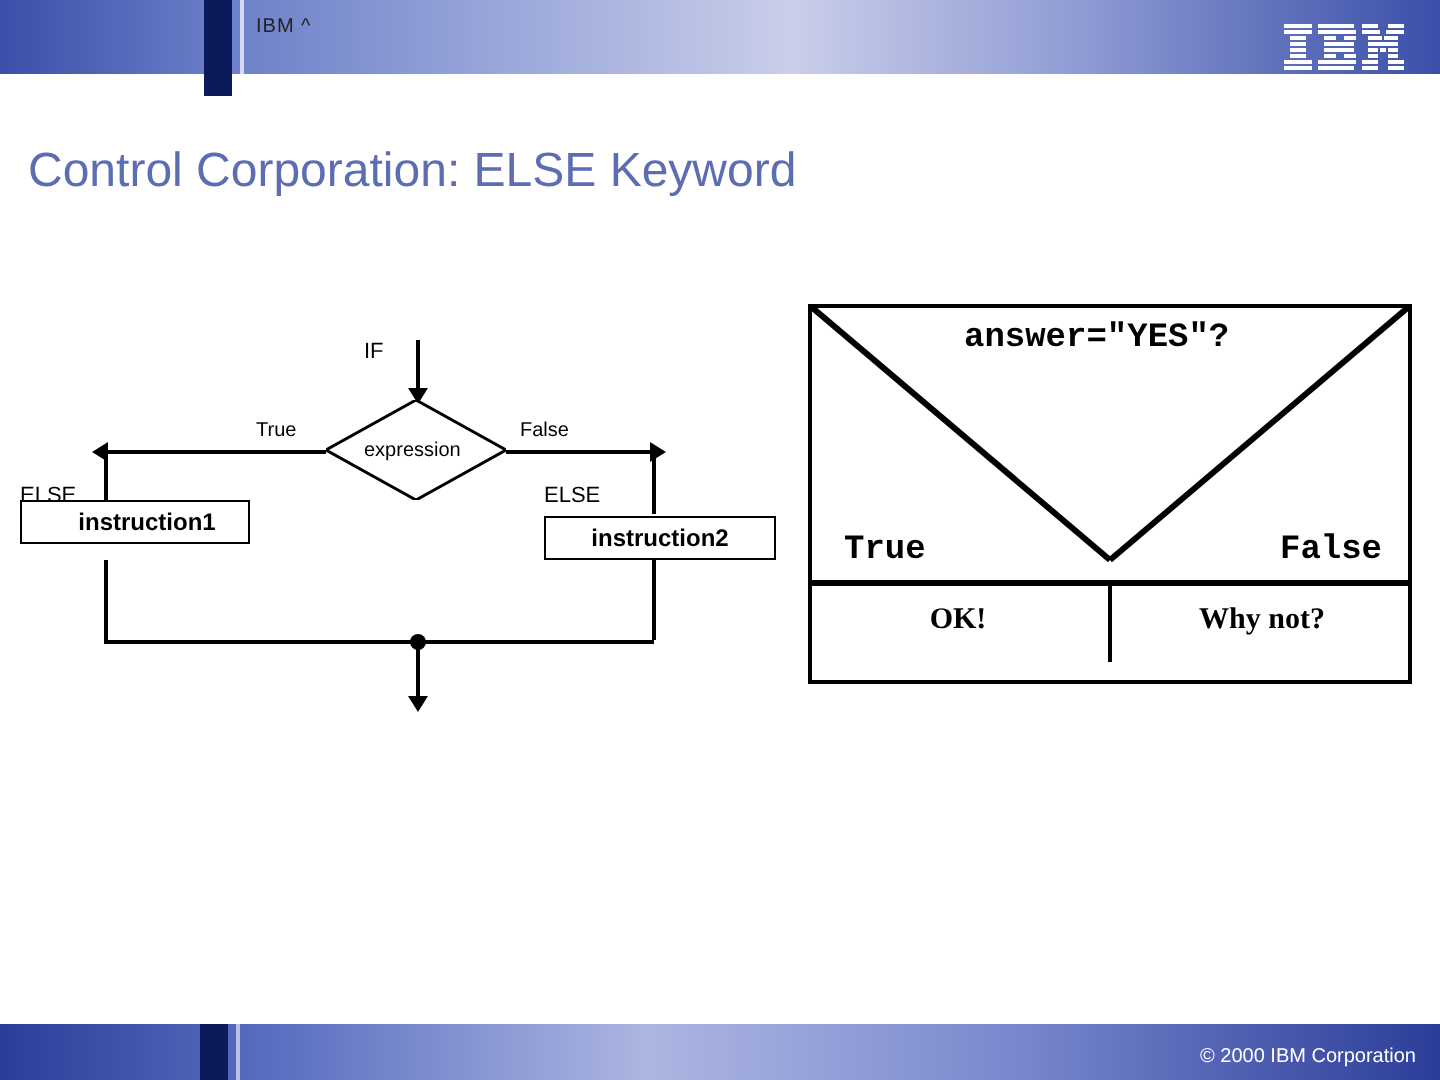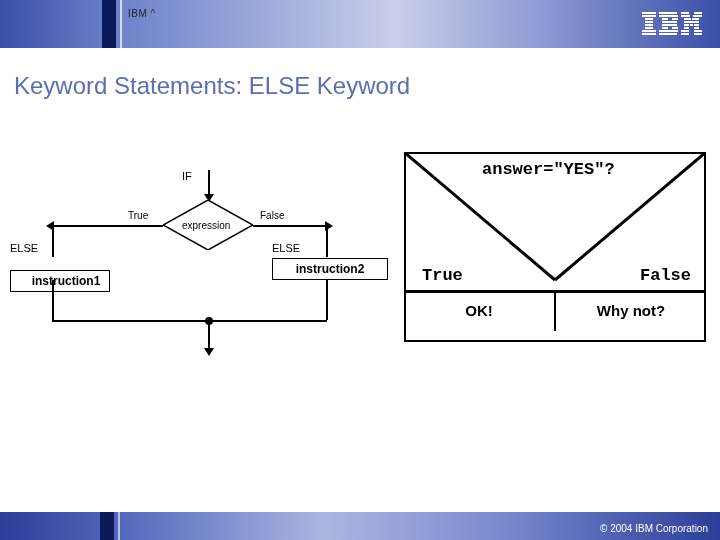--- a/index.html
+++ b/index.html
@@ -1,20 +1,20 @@
 <!DOCTYPE html>
 <html><head>
 <meta charset="utf-8">
 <style>
   * { box-sizing: border-box; margin: 0; padding: 0; }
   html, body { width: 720px; height: 540px; font-family: Arial, Helvetica, sans-serif; background: #fff; overflow: hidden; }
   .slide { width: 720px; height: 540px; position: relative; }
 
   
-  .header { position: relative; width: 100%; height: 48px; background: linear-gradient(to right, #3a4fa8 0%, #6a7ec8 15%, #9aa7da 35%, #c9cee9 55%, #8f9bd4 75%, #3a4fa8 100%); display: flex; align-items: center; }
+  .header { position: relative; width: 100%; height: 37px; background: linear-gradient(to right, #3a4fa8 0%, #6a7ec8 15%, #9aa7da 35%, #c9cee9 55%, #8f9bd4 75%, #3a4fa8 100%); display: flex; align-items: center; }
   .header-strip { position: absolute; left: 120px; top: 0; width: 2px; height: 48px; background: rgba(255,255,255,0.7); }
   .header-strip2 { position: absolute; left: 102px; top: 0; width: 14px; height: 48px; background: #0a1a5a; }
   .header-caret { position: absolute; left: 128px; top: 8px; font-size: 10px; color: #222; letter-spacing: 0.5px; }
   .ibm-logo { position: absolute; right: 18px; top: 12px; }
 
   
   .title { position: absolute; left: 14px; top: 72px; font-size: 24px; color: #5c6db2; font-weight: 400; }
 
   
   .flowchart { position: absolute; left: 10px; top: 170px; width: 370px; height: 210px; }
@@ -22,21 +22,21 @@
   .fc-box { position: absolute; border: 1.5px solid #000; background: #fff; font-size: 12px; text-align: center; padding: 3px 0; font-weight: bold; }
   .fc-diamond { position: absolute; width: 90px; height: 50px; }
   .fc-diamond svg { width: 100%; height: 100%; }
   .fc-dot { position: absolute; width: 8px; height: 8px; background: #000; border-radius: 50%; }
   .fc-line { position: absolute; background: #000; }
   .fc-arrow { position: absolute; width: 0; height: 0; }
 
   
   .rightdiag { position: absolute; left: 404px; top: 152px; width: 302px; height: 190px; border: 2px solid #000; background: #fff; }
   .rd-label { position: absolute; font-family: "Courier New", monospace; font-weight: bold; font-size: 17px; }
-  .rd-table { position: absolute; border: 2px solid #000; font-family: Liberation Sans, sans-serif; font-weight: bold; font-size: 15px; text-align: center; }
+  .rd-table { position: absolute; border: 2px solid #000; font-family: Liberation Serif, serif; font-weight: bold; font-size: 15px; text-align: center; }
   .rd-table td { border-left: 2px solid #000; padding: 4px 10px; }
   .rd-table td:first-child { border-left: none; }
 
   
   .footer { position: absolute; bottom: 0; left: 0; width: 100%; height: 28px; background: linear-gradient(to right, #2b3d98 0%, #5d71c2 20%, #adb6e1 45%, #7a89cf 70%, #2b3d98 100%); }
   .footer-strip { position: absolute; left: 118px; top: 0; width: 2px; height: 28px; background: rgba(255,255,255,0.6); }
   .footer-strip2 { position: absolute; left: 100px; top: 0; width: 14px; height: 28px; background: #0a1a5a; }
   .footer-text { position: absolute; right: 12px; bottom: 6px; font-size: 10px; color: #fff; }
 </style>
 </head>
@@ -83,42 +83,42 @@
             <rect x="52" y="15" width="5" height="2"></rect>
           <rect x="39" y="18" width="8" height="2"></rect>
             <rect x="52" y="18" width="8" height="2"></rect>
           <rect x="39" y="21" width="8" height="2"></rect>
             <rect x="52" y="21" width="8" height="2"></rect>
         </g>
       </svg>
     </div>
   </div>
 
-  <div class="title">Keyword Statements: ELSE Keyword</div>
+  <div class="title">Control Corporation: ELSE Keyword</div>
 
   <div class="flowchart">
 
     <div class="fc-label" style="left:172px; top:0;">IF</div>
 
     <div class="fc-line" style="left:198px; top:0; width:1.5px; height:26px;"></div>
     <div class="fc-arrow" style="left:194px; top:24px; border-left:5px solid transparent; border-right:5px solid transparent; border-top:8px solid #000;"></div>
 
     <div class="fc-diamond" style="left:153px; top:30px;">
       <svg viewBox="0 0 90 50">
           <polygon points="45,0 90,25 45,50 0,25" fill="#fff" stroke="#000" stroke-width="1.5"></polygon>
         </svg>
     </div>
     <div class="fc-label" style="left:172px; top:50px; font-size:10px; font-weight:normal;">expression</div>
 
     <div class="fc-label" style="left:118px; top:40px; font-size:10px;">True</div>
     <div class="fc-line" style="left:42px; top:55px; width:111px; height:1.5px;"></div>
     <div class="fc-arrow" style="left:36px; top:51px; border-top:5px solid transparent; border-bottom:5px solid transparent; border-right:8px solid #000;"></div>
     <div class="fc-line" style="left:42px; top:55px; width:1.5px; height:32px;"></div>
     <div class="fc-label" style="left:0px; top:72px;">ELSE</div>
-    <div class="fc-box" style="left:0px; top:100px; width:100px;padding-left:12px;">instruction1</div>
+    <div class="fc-box" style="left:0px; top:80px; width:115px;padding-left:12px;">instruction1</div>
 
     <div class="fc-label" style="left:250px; top:40px; font-size:10px;">False</div>
     <div class="fc-line" style="left:243px; top:55px; width:74px; height:1.5px;"></div>
     <div class="fc-arrow" style="left:315px; top:51px; border-top:5px solid transparent; border-bottom:5px solid transparent; border-left:8px solid #000;"></div>
     <div class="fc-line" style="left:316px; top:55px; width:1.5px; height:32px;"></div>
     <div class="fc-label" style="left:262px; top:72px;text-align:right;">ELSE</div>
     <div class="fc-box" style="left:262px; top:88px; width:116px;">instruction2</div>
 
     <div class="fc-line" style="left:42px; top:110px; width:1.5px; height:40px;"></div>
     <div class="fc-line" style="left:316px; top:110px; width:1.5px; height:40px;"></div>
@@ -144,16 +144,16 @@
         <td style="width:50%; padding:12px 0;">OK!</td>
         <td style="width:50%; padding:12px 16px;">Why not?</td>
       </tr>
     </tbody>
       </table>
   </div>
 
   <div class="footer">
     <div class="footer-strip2"></div>
     <div class="footer-strip"></div>
-    <div class="footer-text">© 2004 IBM Corporation</div>
+    <div class="footer-text">© 2000 IBM Corporation</div>
   </div>
 
 </div>
 
 </body></html>

